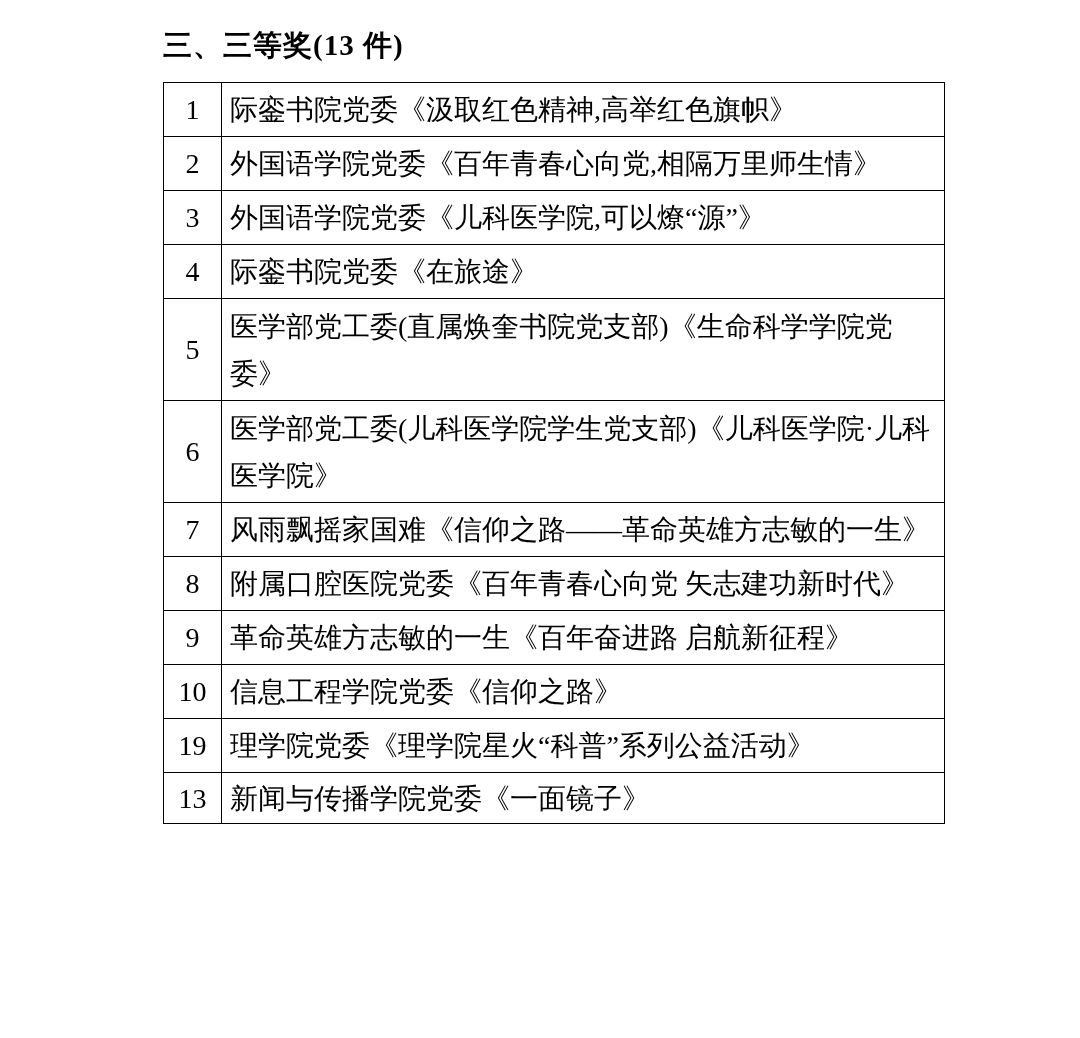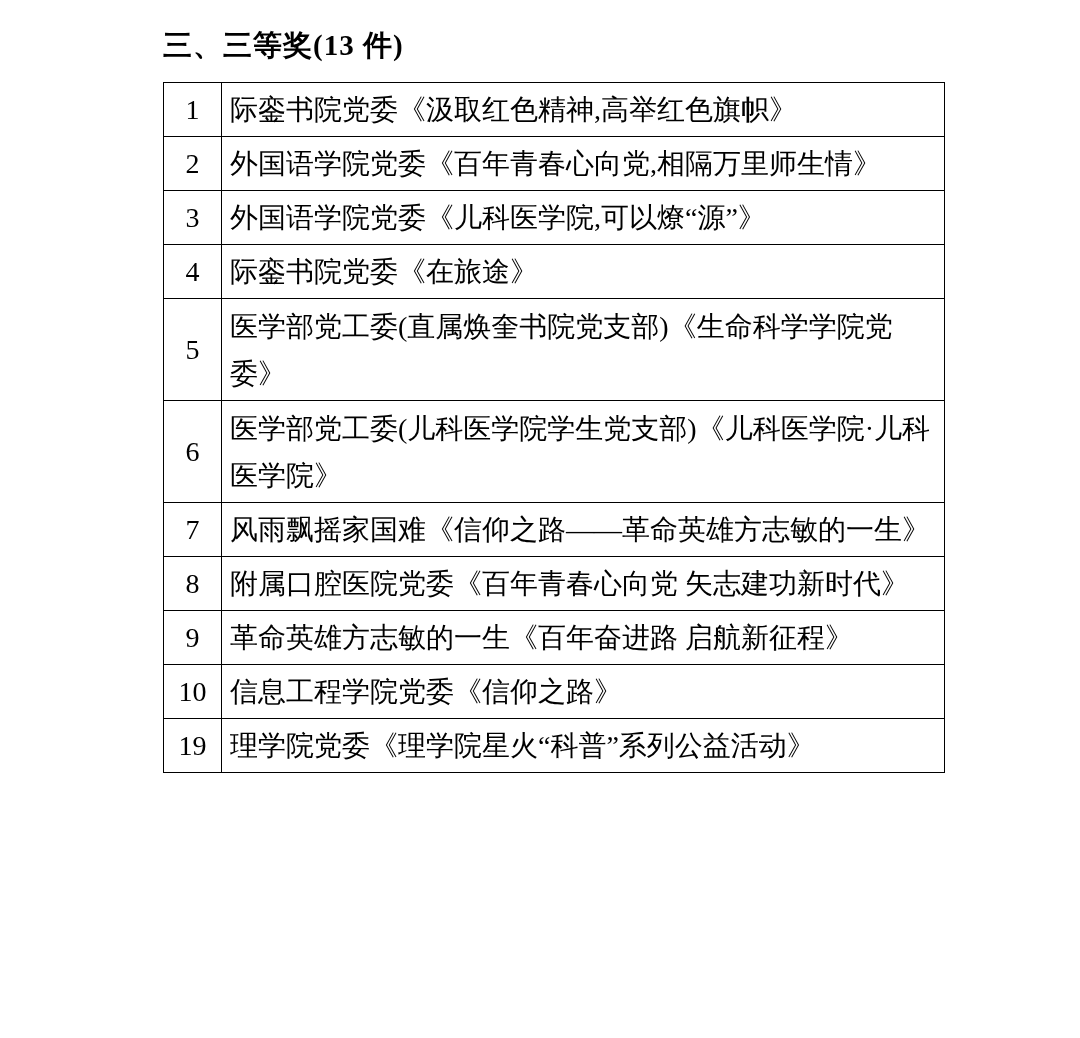--- a/index.html
+++ b/index.html
@@ -104,16 +104,20 @@
         <td class="text-cell">革命英雄方志敏的一生《百年奋进路 启航新征程》</td>
       </tr>
       <tr class="row-single">
         <td class="num-cell">10</td>
         <td class="text-cell">信息工程学院党委《信仰之路》</td>
       </tr>
       <tr class="row-single">
         <td class="num-cell">19</td>
         <td class="text-cell">理学院党委《理学院星火“科普”系列公益活动》</td>
       </tr>
+      <tr class="row-last">
+        <td class="num-cell">13</td>
+        <td class="text-cell">新闻与传播学院党委《一面镜子》</td>
+      </tr>
     </tbody>
   </table>
 
 </div>
 
 </body></html>

